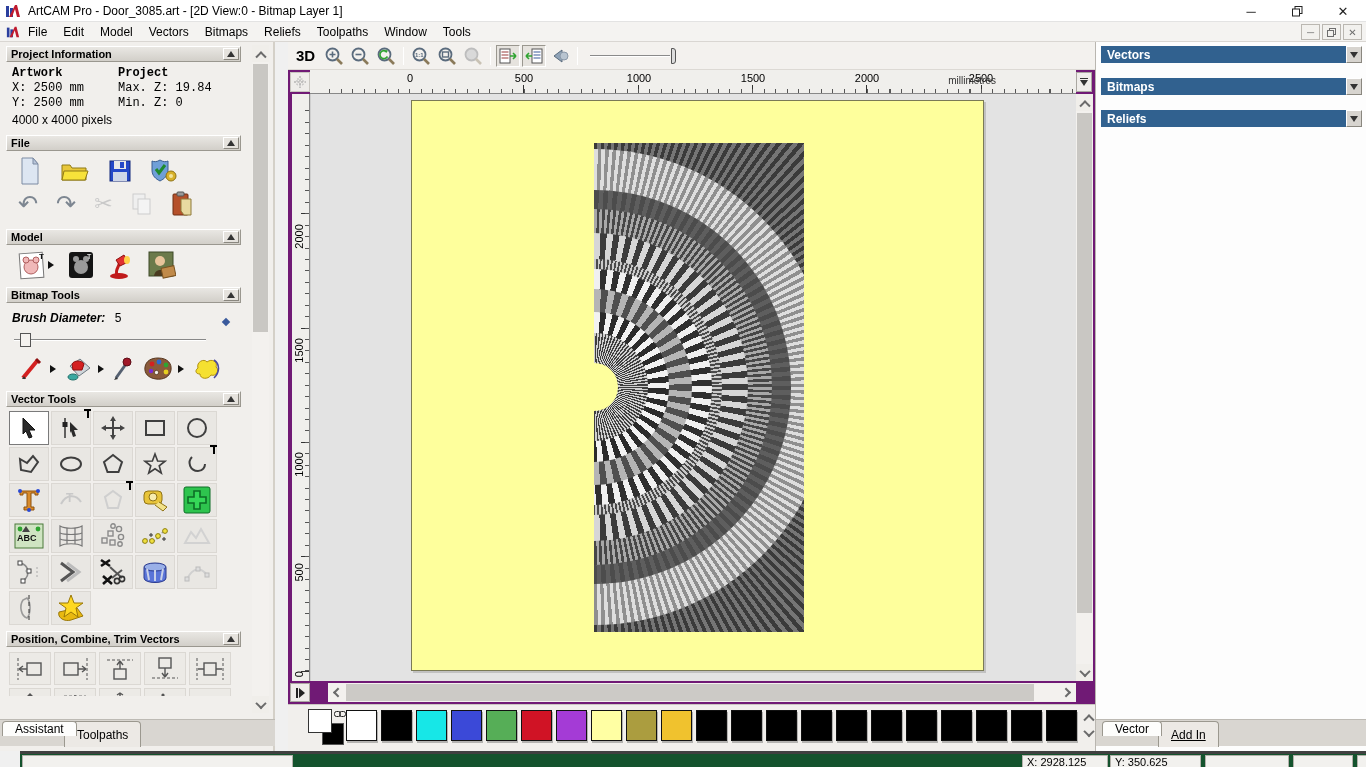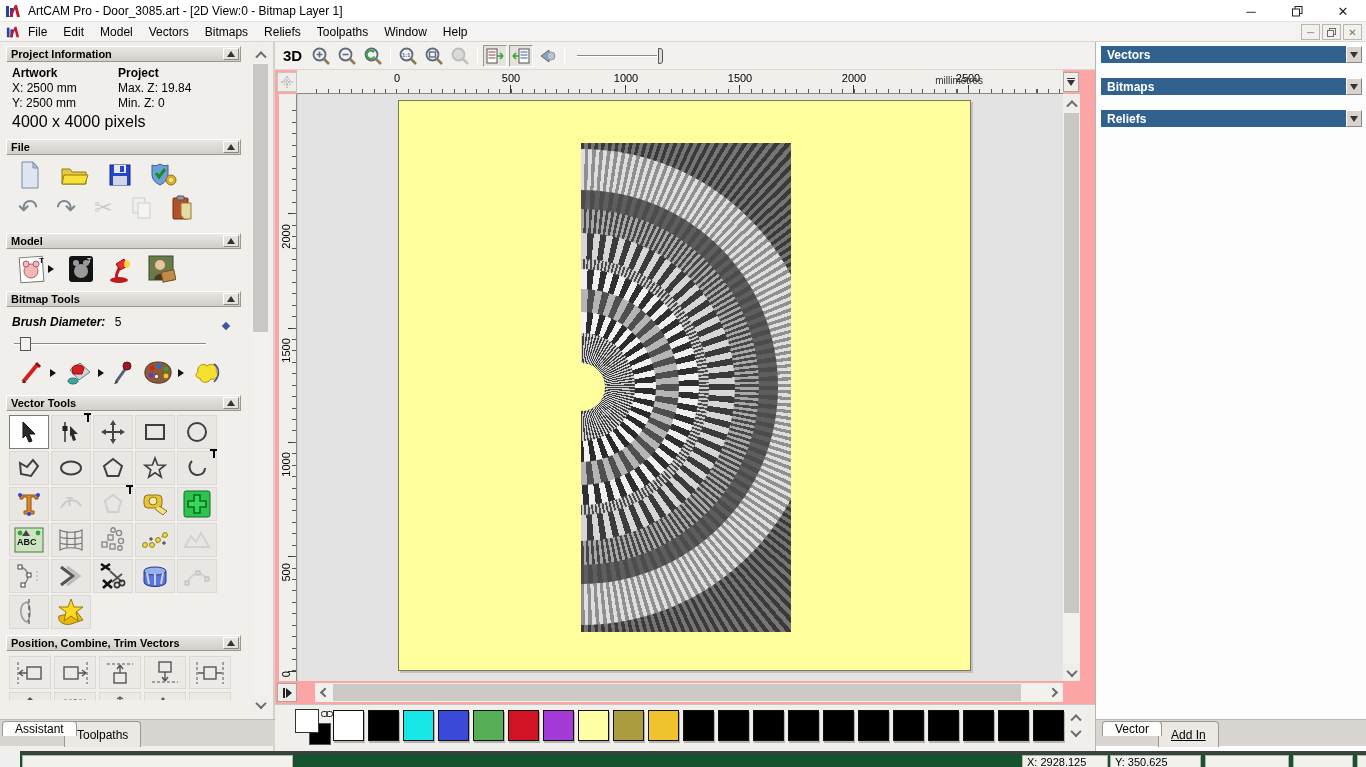--- a/index.html
+++ b/index.html
@@ -21,24 +21,24 @@
   .mdibtns { position:absolute; right:4px; top:2px; display:flex; gap:2px; }
   .mdibtn { width:19px; height:16px; background:#f2f1ee; border:1px solid #bab7b1; display:flex; align-items:center; justify-content:center; color:#6e6e6e; font-size:10px; }
 
   
   .lpanel { position:absolute; left:0; top:42px; width:275px; height:709px; background:#f1efec; border-right:2px solid #d4d0c8; }
   .sechdr { position:relative; margin:4px 6px 0 6px; height:16px; background:linear-gradient(#e9e7e3,#d2cfc9); border:1px solid #fff; border-right-color:#9a978f; border-bottom-color:#9a978f; display:flex; align-items:center; }
   .sechdr b { font-size:11px; padding-left:4px; }
   .secbtn { position:absolute; right:1px; top:1px; width:16px; height:12px; background:#e5e2dd; border:1px solid #fff; border-right-color:#8a877f; border-bottom-color:#8a877f; display:flex; align-items:center; justify-content:center; }
   .tri-up { width:0; height:0; border-left:4px solid transparent; border-right:4px solid transparent; border-bottom:6px solid #333; }
   .tri-dn { width:0; height:0; border-left:4px solid transparent; border-right:4px solid transparent; border-top:6px solid #333; }
-  .pinfo { display:flex; padding:4px 0 2px 12px; font-size:12px; line-height:15px; }
+  .pinfo { display:flex; padding:4px 0 2px 12px; font-size:12px; line-height:15px;font-family:Liberation Mono, monospace; }
   .pinfo .col1 { width:106px; }
   .pinfo b { font-size:12px; }
-  .pixrow { padding:0 0 4px 12px; font-size:16px; }
+  .pixrow { padding:0 0 4px 12px; font-size:12px; }
   .icorow { display:flex; align-items:center; padding:6px 0 4px 18px; gap:18px; height:38px; }
   .icorow2 { display:flex; align-items:center; padding:2px 0 8px 18px; gap:18px; height:36px; }
   .flyarrow { width:0; height:0; border-top:4px solid transparent; border-bottom:4px solid transparent; border-left:6px solid #111; margin-left:-10px; }
   .brushrow { padding:8px 0 0 12px; font-style:italic; font-weight:bold; font-size:12px; }
   .brushrow span.val { font-style:normal; font-weight:normal; margin-left:6px; }
   .slider { position:relative; margin:8px 0 2px 14px; width:192px; height:14px; }
   .slider .track { position:absolute; left:0; right:0; top:6px; height:2px; background:#888; border-bottom:1px solid #fff; }
   .slider .handle { position:absolute; left:6px; top:0; width:11px; height:14px; background:#f4f2ef; border:1px solid #555; }
   .diamond { position:absolute; right:44px; width:6px; height:6px; background:#3a5a9c; transform:rotate(45deg); }
   .toolgrid { display:flex; flex-wrap:wrap; gap:2px; padding:4px 0 2px 9px; width:222px; }
@@ -54,21 +54,21 @@
   .chev-up { width:8px; height:8px; border-left:2px solid #6b6b6b; border-top:2px solid #6b6b6b; transform:rotate(45deg) translate(2px,2px); }
   .chev-dn { width:8px; height:8px; border-left:2px solid #6b6b6b; border-top:2px solid #6b6b6b; transform:rotate(225deg) translate(1px,1px); }
   .chev-lf { width:7px; height:7px; border-left:2px solid #6b6b6b; border-top:2px solid #6b6b6b; transform:rotate(-45deg) translate(1px,1px); }
   .chev-rt { width:7px; height:7px; border-left:2px solid #6b6b6b; border-top:2px solid #6b6b6b; transform:rotate(135deg) translate(1px,1px); }
   .lthumb { position:absolute; left:1px; top:19px; width:15px; height:268px; background:#c9c7c3; }
   .ltabs { position:absolute; left:0; bottom:5px; width:275px; height:27px; background:#d9d6d1; border-top:1px solid #bdbab4; }
   .tab { position:absolute; top:1px; height:26px; padding:0 12px; display:flex; align-items:center; font-size:12px; background:#ece9e5; border:1px solid #9b988f; border-bottom:none; border-radius:4px 4px 0 0; }
   .tab.active { background:#fdfdfc; z-index:2; height:15px; }
 
   
-  .center { position:absolute; left:275px; top:42px; width:820px; height:709px; background:#fca5a5; }
+  .center { position:absolute; left:288px; top:42px; width:820px; height:709px; background:#701a75; }
   .ctoolbar { position:absolute; left:0; top:0; width:820px; height:28px; background:#f3f1ee; border-bottom:1px solid #dcd9d4; display:flex; align-items:center; }
   .tbtn { width:24px; height:22px; margin:0 1px; display:flex; align-items:center; justify-content:center; }
   .tbtn.pressed { background:#e6e3de; border:1px solid #9a978f; border-right-color:#fff; border-bottom-color:#fff; }
   .tsep { width:1px; height:18px; background:#c9c6c0; border-right:1px solid #fff; margin:0 4px; }
   .t3d { font-weight:bold; font-size:15px; margin:0 6px 0 8px; }
   .fade { position:relative; width:90px; height:18px; margin-left:8px; }
   .fade .ftrack { position:absolute; left:0; right:10px; top:8px; height:2px; background:#8a8a8a; border-bottom:1px solid #fff; }
   .fade .fhandle { position:absolute; right:4px; top:1px; width:5px; height:16px; background:#ddd; border:1px solid #555; border-radius:0 3px 3px 0; }
 
   .rulerrow { position:absolute; left:0; top:28px; width:820px; height:24px; }
@@ -170,21 +170,21 @@
       <path d="M4 14 L10 2 L12 2 L15 14 L12 14 L10 6 L7 14 Z" fill="#c01a2e"></path>
     </svg>
     <span class="mitem">File</span>
     <span class="mitem">Edit</span>
     <span class="mitem">Model</span>
     <span class="mitem">Vectors</span>
     <span class="mitem">Bitmaps</span>
     <span class="mitem">Reliefs</span>
     <span class="mitem">Toolpaths</span>
     <span class="mitem">Window</span>
-    <span class="mitem">Help</span>
+    <span class="mitem">Tools</span>
     <div class="mdibtns">
       <div class="mdibtn">─</div>
       <div class="mdibtn">
         <svg width="9" height="9" viewBox="0 0 9 9">
             <rect x="2.5" y="0.5" width="6" height="6" fill="none" stroke="#6e6e6e"></rect>
             <rect x="0.5" y="2.5" width="6" height="6" fill="#f2f1ee" stroke="#6e6e6e"></rect>
           </svg>
       </div>
       <div class="mdibtn">✕</div>
     </div>

